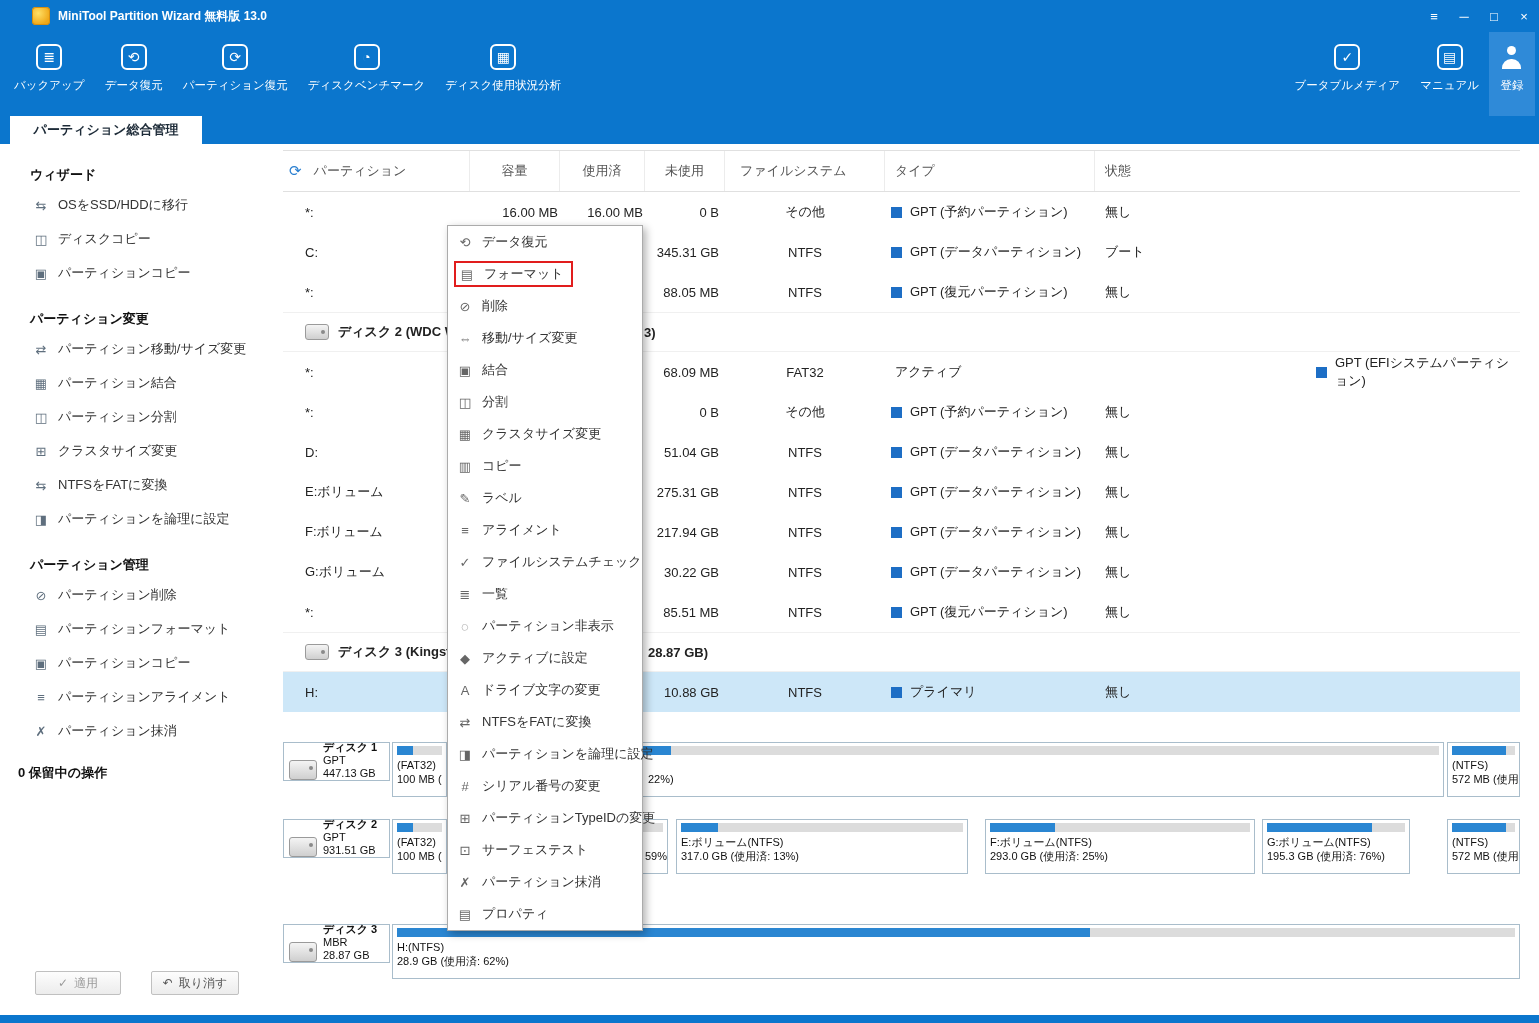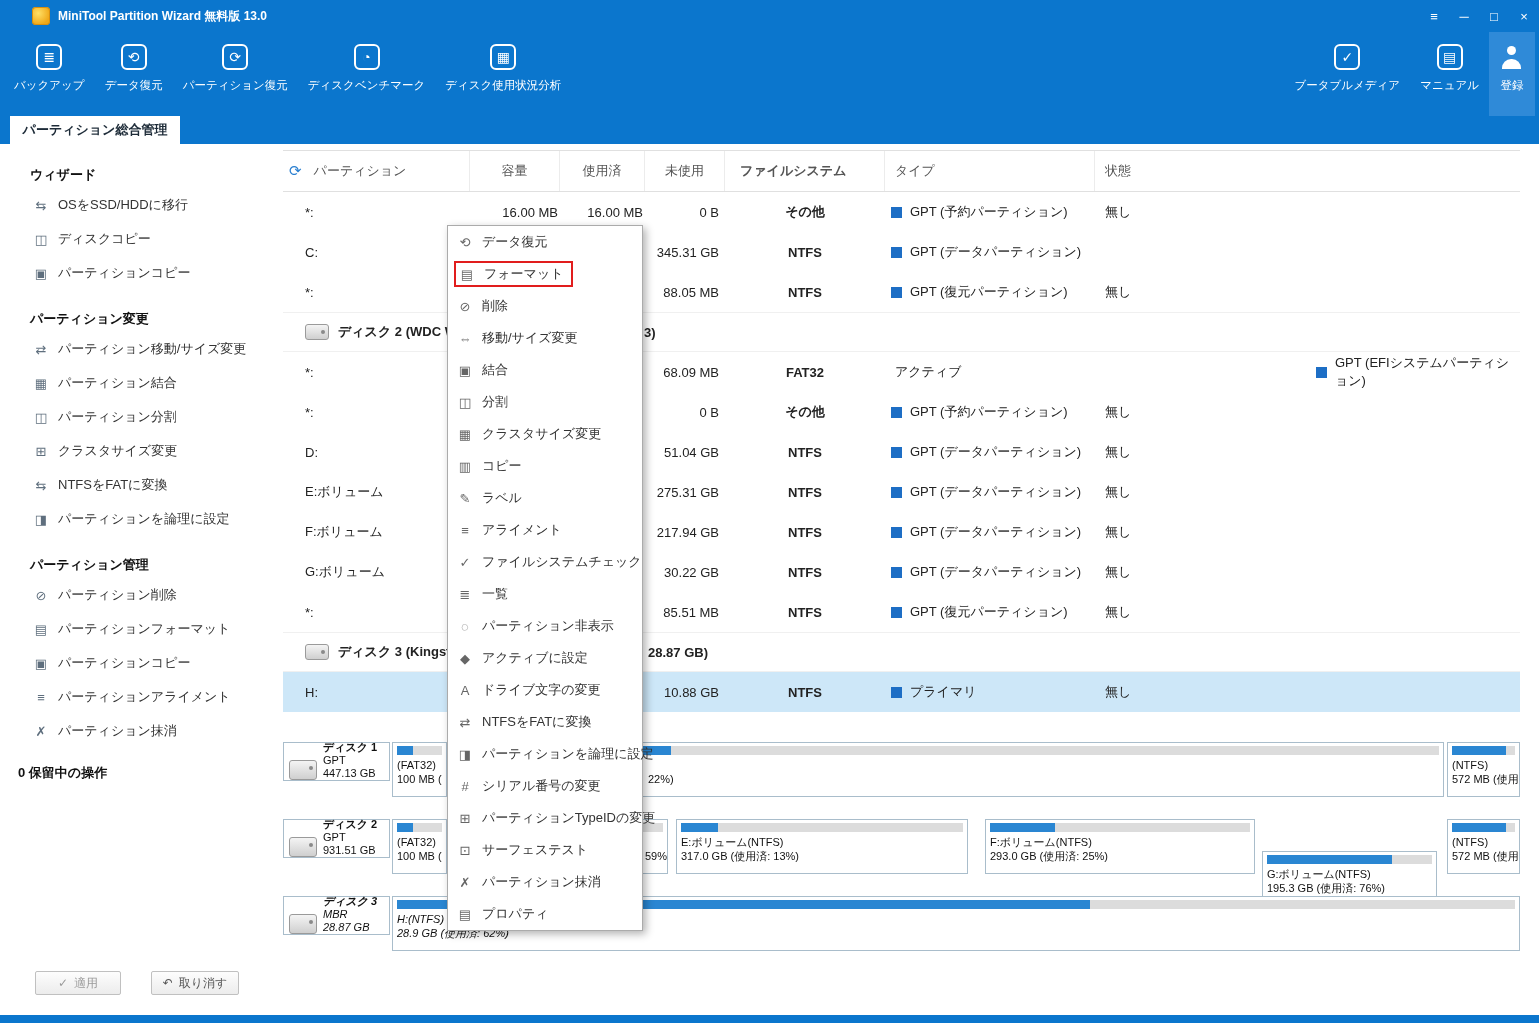--- a/index.html
+++ b/index.html
@@ -26,21 +26,21 @@
   .tb-active{background:#2f8ad8;}
   .tb-ico{width:26px;height:26px;border:2px solid #fff;border-radius:6px;box-sizing:border-box;
           display:flex;align-items:center;justify-content:center;font-size:14px;color:#fff;flex:none;}
   .person-ico{position:relative;width:26px;height:26px;flex:none;}
   .person-ico::before{content:"";position:absolute;top:2px;left:8px;width:9px;height:9px;border-radius:50%;background:#fff;}
   .person-ico::after{content:"";position:absolute;bottom:1px;left:3px;width:19px;height:10px;border-radius:9px 9px 0 0;background:#fff;}
   .tb-label{font-size:11.5px;color:#fff;white-space:nowrap;}
 
   
   .tabstrip{position:absolute;top:116px;left:0;right:0;height:28px;background:#0b76cd;}
-  .tab{position:absolute;left:10px;top:0;width:170px;height:28px;background:#fff;
+  .tab{position:absolute;left:10px;top:0;width:192px;height:28px;background:#fff;
        display:flex;align-items:center;justify-content:center;font-size:13px;font-weight:bold;color:#1d2b38;}
 
   
   .sidebar{position:absolute;top:144px;left:0;bottom:8px;width:317px;background:#fff;
            border-right:1px solid #d9d9d9;box-sizing:border-box;}
   .sb-header{margin:22px 0 4px 30px;font-size:13px;font-weight:bold;color:#111;}
   .sb-header.tight{margin-top:20px;}
   .sb-item{height:34px;display:flex;align-items:center;gap:9px;padding-left:33px;font-size:13px;color:#333;}
   .sb-ico{width:16px;text-align:center;color:#5f6f7e;font-size:13px;flex:none;}
   .pending{margin:16px 0 0 18px;font-size:13px;font-weight:bold;color:#111;}
@@ -56,21 +56,21 @@
 
   .grid{position:absolute;left:11px;top:6px;width:1237px;}
   .thead{display:flex;height:42px;border-top:1px solid #e0e0e0;border-bottom:1px solid #e0e0e0;
          color:#555;font-size:13px;box-sizing:border-box;}
   .hcell{height:100%;display:flex;align-items:center;box-sizing:border-box;border-right:1px solid #ececec;}
   .hcell:last-child{border-right:none;}
   .c-name{width:187px;}
   .c-cap{width:90px;}
   .c-used{width:85px;}
   .c-unused{width:80px;}
-  .c-fs{width:160px;font-weight:bold;}
+  .c-fs{width:160px;}
   .c-type{width:210px;}
   .c-status{flex:1;}
   .thead .c-name{padding-left:4px;}
   .thead .c-cap,.thead .c-used,.thead .c-unused{justify-content:center;}
   .thead .c-fs{padding-left:15px;}
   .thead .c-type{padding-left:10px;}
   .thead .c-status{padding-left:10px;}
   .refresh{color:#2a7fd0;font-size:15px;margin:0 12px 0 2px;}
 
   .trow{position:relative;display:flex;height:40px;align-items:center;font-size:13px;color:#222;}
@@ -280,20 +280,21 @@
           <div class="trow">
             <span class="cell c-name">C:</span>
             <span class="cell c-cap"></span>
             <span class="cell c-used"></span>
             <span class="cell c-unused">345.31 GB</span>
             <span class="cell c-fs">NTFS</span>
             <span class="cell c-type">
               <span class="swatch"></span>
               <span>GPT (データパーティション)</span>
             </span>
+            <span class="cell c-status">ブート</span>
           </div>
           <div class="trow">
             <span class="cell c-name">*:</span>
             <span class="cell c-cap"></span>
             <span class="cell c-used"></span>
             <span class="cell c-unused">88.05 MB</span>
             <span class="cell c-fs">NTFS</span>
             <span class="cell c-type">
               <span class="swatch"></span>
               <span>GPT (復元パーティション)</span>
@@ -469,36 +470,36 @@
             <div class="dline">E:ボリューム(NTFS)</div>
             <div class="dline">317.0 GB (使用済: 13%)</div>
           </div>
           <div class="dpart" style="left: 702px; width: 270px;">
             <div class="dbar">
               <div class="dbar-fill" style="width: 25%;"></div>
             </div>
             <div class="dline">F:ボリューム(NTFS)</div>
             <div class="dline">293.0 GB (使用済: 25%)</div>
           </div>
-          <div class="dpart" style="left: 979px; width: 175px; margin-top: 32px;">
+          <div class="dpart" style="left: 979px; width: 148px;">
             <div class="dbar">
               <div class="dbar-fill" style="width: 76%;"></div>
             </div>
             <div class="dline">G:ボリューム(NTFS)</div>
             <div class="dline">195.3 GB (使用済: 76%)</div>
           </div>
           <div class="dpart" style="left: 1164px; width: 73px;">
             <div class="dbar">
               <div class="dbar-fill" style="width: 85%;"></div>
             </div>
             <div class="dline">(NTFS)</div>
             <div class="dline">572 MB (使用</div>
           </div>
         </div>
-        <div class="disk-row" style="top: 752px; font-style: italic;">
+        <div class="disk-row" style="top: 780px;">
           <div class="dinfo">
             <span class="hd-ico big"></span>
             <span class="dinfo-text">
               <div class="dname">ディスク 3</div>
               <div class="dscheme">MBR</div>
               <div class="dsize">28.87 GB</div>
             </span>
           </div>
           <div class="dpart" style="left: 109px; width: 1128px;">
             <div class="dbar">

